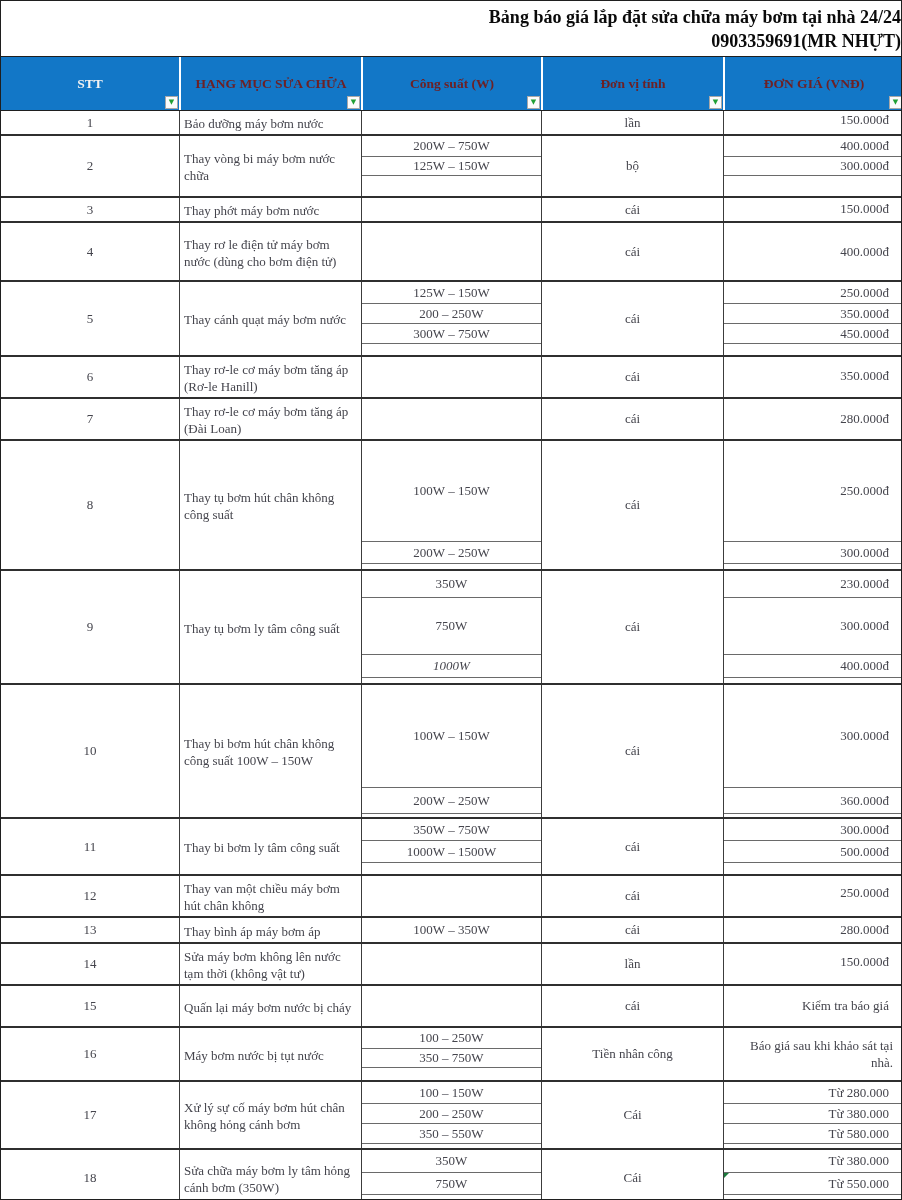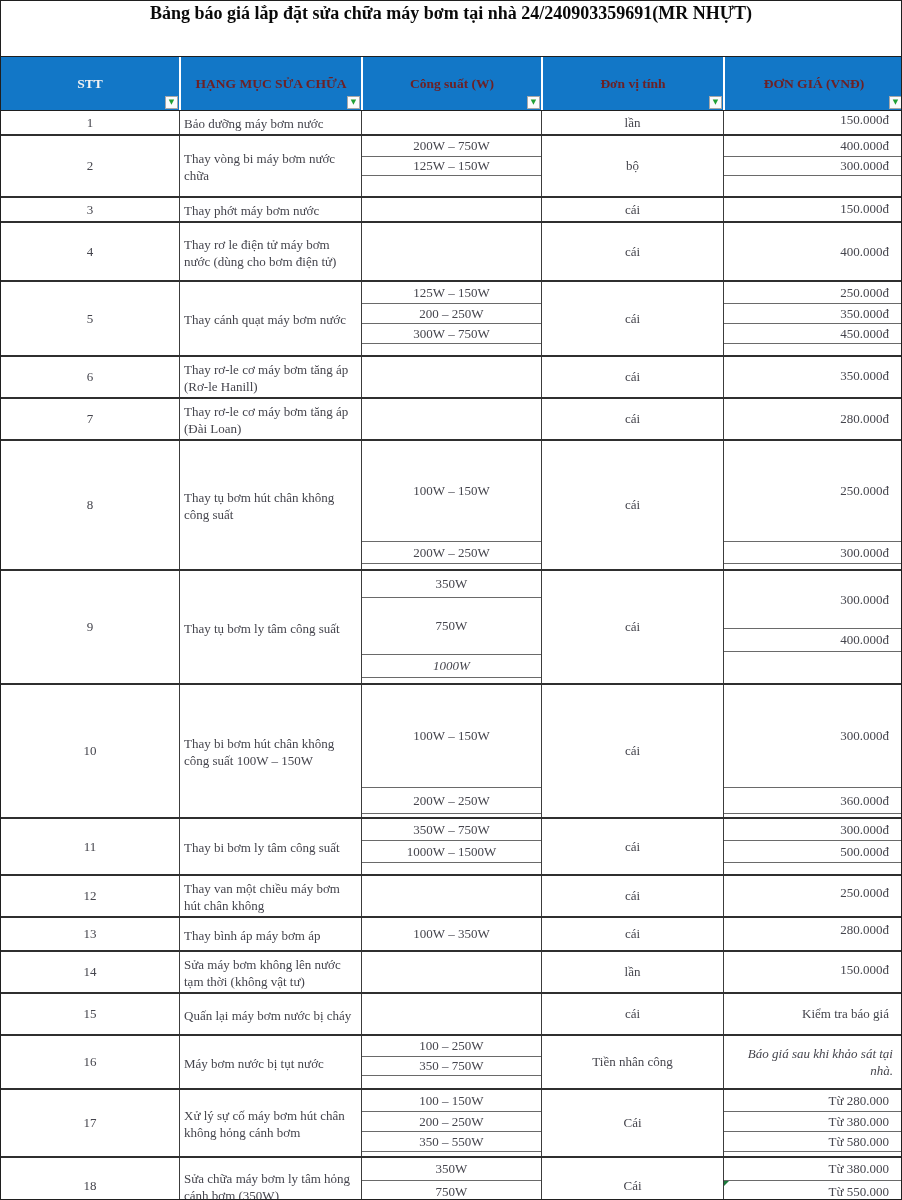--- a/index.html
+++ b/index.html
@@ -15,21 +15,21 @@
   }
   html,body{margin:0;padding:0;background:#fff;}
   .sheet{
     width:902px;height:1200px;box-sizing:border-box;
     border:1px solid #1f1f1f;overflow:hidden;
     font-family:"Liberation Serif","DejaVu Serif",serif;
     color:var(--btext);
   }
   .titlebar{
     height:55px;border-bottom:1px solid #1f1f1f;
-    display:flex;flex-direction:row;justify-content:center;align-items:flex-start;
+    display:flex;flex-direction:column;justify-content:center;align-items:flex-end;
   }
   .titlebar div{font-weight:bold;font-size:18px;color:#0a0a0a;line-height:24px;white-space:nowrap;}
   .thead{
     display:grid;grid-template-columns:178px 182px 180px 182px 180px;
     height:53px;border-bottom:1px solid #1f1f1f;
   }
   .hcell{
     position:relative;background:var(--hbg);
     display:flex;align-items:center;justify-content:center;
     font-weight:bold;font-size:13.5px;color:var(--htext);
@@ -49,21 +49,21 @@
   .c-stt{display:flex;align-items:center;justify-content:center;}
   .c-item{display:flex;align-items:center;padding:4px 3px 2px 4px;line-height:17px;}
   .c-unit{display:flex;align-items:center;justify-content:center;text-align:center;padding:0 2px;}
   .stack{display:flex;flex-direction:column;}
   .sub{box-sizing:border-box;display:flex;align-items:center;overflow:hidden;}
   .sub + .sub{border-top:1px solid var(--line-sub);}
   .sub.power{justify-content:center;}
   .sub.price{justify-content:flex-end;padding-right:14px;position:relative;}
   .merged-price{
     flex:1;display:flex;align-items:center;justify-content:flex-end;
-    text-align:right;padding:2px 10px 2px 14px;line-height:17px;font-style:italic;
+    text-align:right;padding:2px 10px 2px 14px;line-height:17px;
   }
   .flag{
     position:absolute;left:0;top:0;width:0;height:0;
     border-top:5px solid var(--flaggreen);border-right:5px solid transparent;
   }
 </style>
 </head>
 <body>
 
 <div class="sheet">
@@ -258,20 +258,23 @@
           <span>Thay tụ bơm ly tâm công suất</span>
         </div>
         <div class="cell stack">
           <div class="sub power" style="height: 26px;">350W</div>
           <div class="sub power" style="height: 57px;">750W</div>
           <div class="sub power" style="height: 23px; font-style: italic;">1000W</div>
           <div class="sub power" style="height: 6px;"></div>
         </div>
         <div class="cell c-unit">cái</div>
         <div class="cell stack">
+          <div class="sub price" style="height: 26px;">
+            <span>230.000đ</span>
+          </div>
           <div class="sub price" style="height: 57px;">
             <span>300.000đ</span>
           </div>
           <div class="sub price" style="height: 23px;">
             <span>400.000đ</span>
           </div>
           <div class="sub price" style="height: 6px;">
             <span></span>
           </div>
         </div>
@@ -336,21 +339,21 @@
             <span>250.000đ</span>
           </div>
         </div>
       </div>
       <div class="trow">
         <div class="cell c-stt first">13</div>
         <div class="cell c-item">
           <span>Thay bình áp máy bơm áp</span>
         </div>
         <div class="cell stack">
-          <div class="sub power" style="height: 32px;">100W – 350W</div>
+          <div class="sub power" style="height: 24px;">100W – 350W</div>
         </div>
         <div class="cell c-unit">cái</div>
         <div class="cell stack">
           <div class="sub price" style="height: 24px;">
             <span>280.000đ</span>
           </div>
         </div>
       </div>
       <div class="trow">
         <div class="cell c-stt first">14</div>

